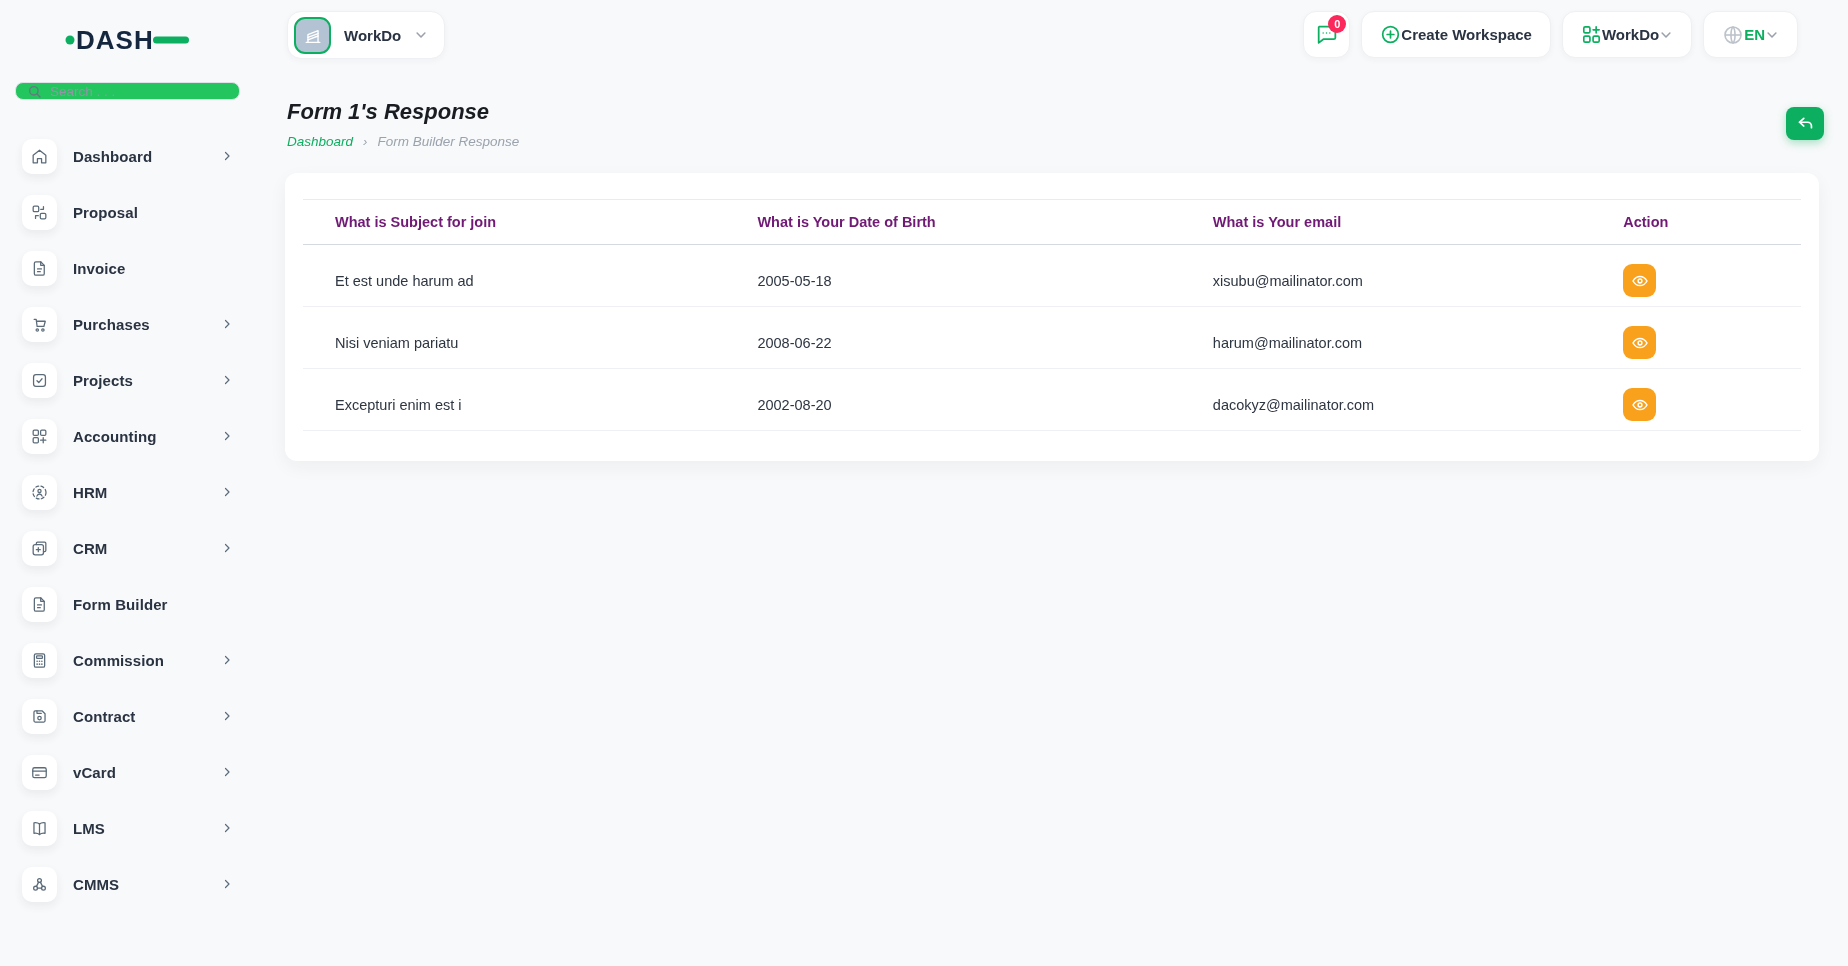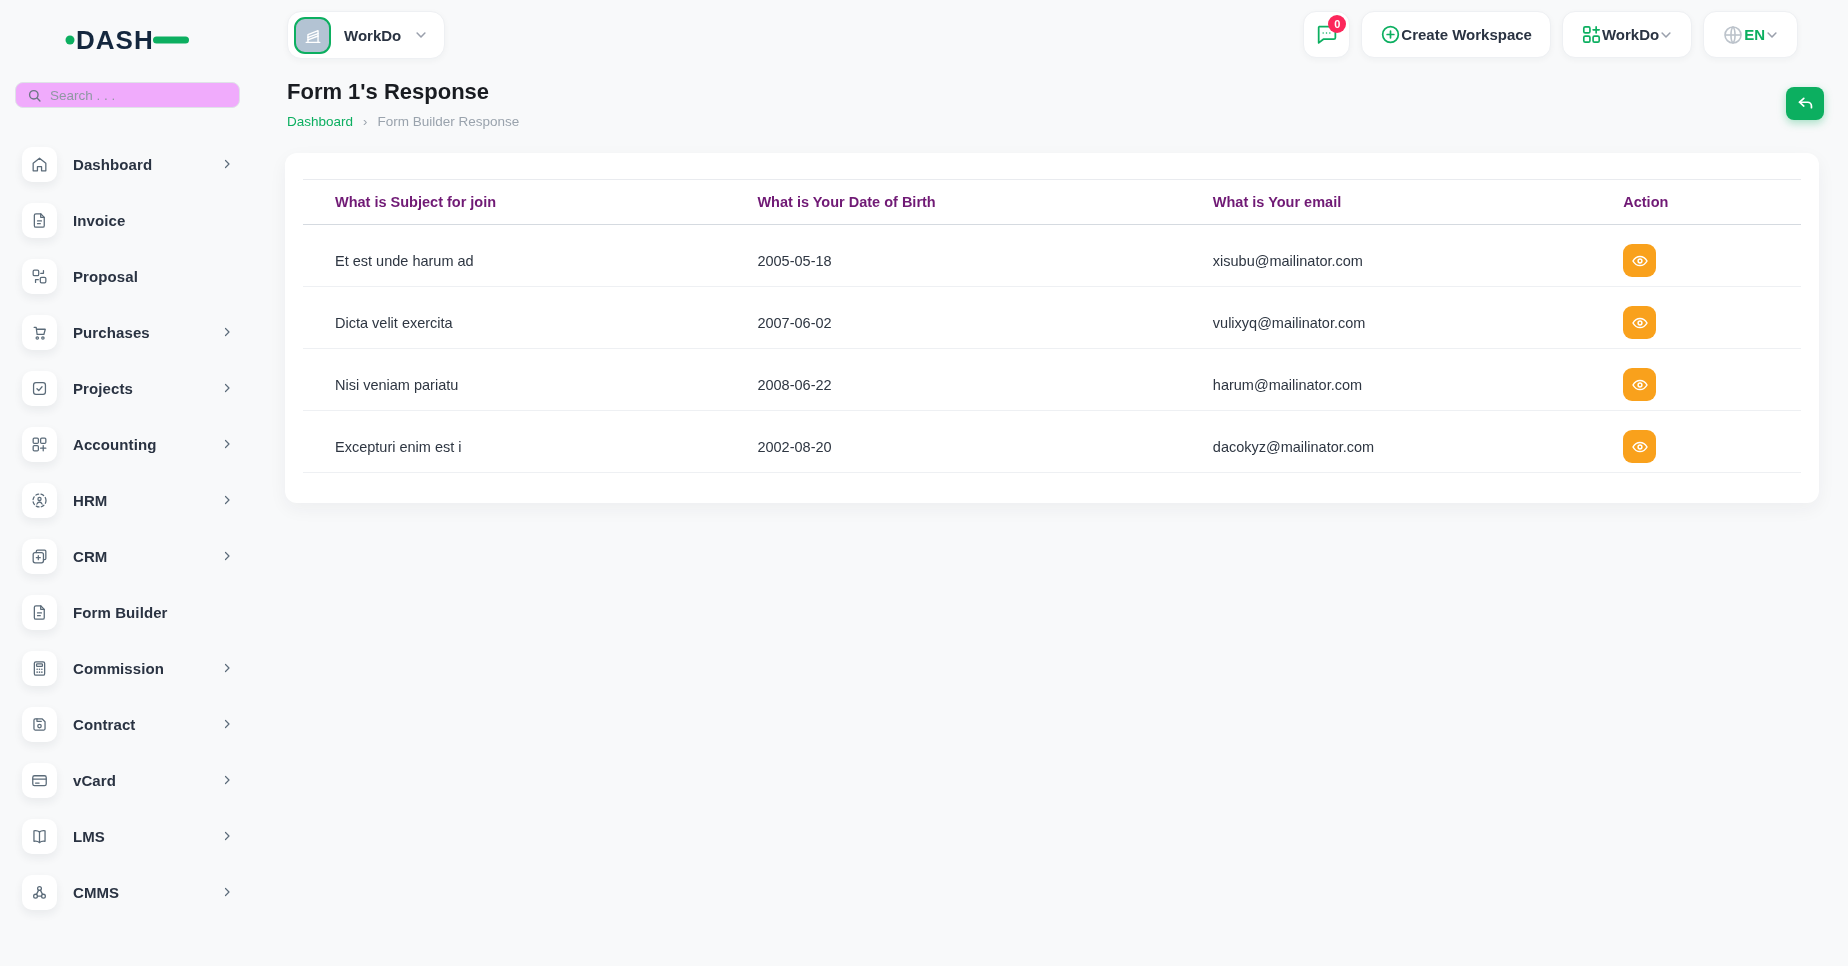--- a/index.html
+++ b/index.html
@@ -12,21 +12,21 @@
     position:relative;
     --primary:#0CAF60;
     --orange:#F9A11C;
     --badge:#FC275B;
   }
 
   
   .sidebar { position:absolute; left:0; top:0; width:255px; height:966px; background:#f8f9fa; z-index:5; }
   .logo-row { height:36px; margin-top:22px; display:flex; align-items:center; justify-content:center; }
   .search-wrap {
-    margin:24px 15px 0 15px; height:26px; background:#f0abfc;
+    margin:24px 15px 0 15px; height:18px; background:#22c55e;
     border:1px solid #dfe3e8; border-radius:8px;
     display:flex; align-items:center; gap:8px; padding:0 11px;
   }
   .search-wrap svg { flex:0 0 auto; }
   .search-wrap input {
     border:none; outline:none; background:transparent; width:100%;
     font-family:"Liberation Sans", sans-serif; font-size:13.5px; color:#3a4450;
   }
   .search-wrap input::placeholder { color:#8f98a3; }
   .menu { margin-top:28px; }
@@ -70,21 +70,21 @@
     display:flex; align-items:center; justify-content:center; padding:0 4px;
   }
   .pill-btn {
     height:47px; background:#fff; border:1px solid #eef0f3; border-radius:13px;
     display:flex; align-items:center; gap:0; padding:0 18px; cursor:pointer;
     font-size:15px; font-weight:600; color:#2a3342;
     box-shadow:0 2px 6px rgba(30,42,60,.04);
   }
   .pill-btn .lang { color:var(--primary); font-weight:700; }
 
-  .page-head { margin:20px 33px 0 32px; position:relative; }
+  .page-head { margin:40px 33px 0 32px; position:relative;font-style:italic; }
   .page-title { font-size:22px; font-weight:700; color:#191c21; }
   .breadcrumb { margin-top:9px; display:flex; align-items:center; gap:10px; font-size:13.5px; }
   .breadcrumb .bc-link { color:var(--primary); cursor:pointer; text-decoration:none; }
   .breadcrumb .bc-sep { color:#9aa3ad; font-size:13px; }
   .breadcrumb .bc-current { color:#9aa3ad; }
   .back-btn {
     position:absolute; right:-9px; top:8px; width:38px; height:33px;
     background:var(--primary); border:none; border-radius:8px; cursor:pointer;
     display:flex; align-items:center; justify-content:center;
     box-shadow:0 3px 8px rgba(12,175,96,.35);
@@ -151,46 +151,46 @@
             <path d="M9 5l7 7-7 7"></path>
           </svg>
         </span>
       </div>
 
 
       <div class="menu-item">
         <span class="icon-box">
           <span class="mi">
             <svg width="19" height="19" viewBox="0 0 24 24" fill="none" stroke="currentColor" stroke-width="1.6" stroke-linecap="round" stroke-linejoin="round">
-              <path d="M7.5 3.5h6L18 8v10.5a2 2 0 0 1-2 2H7.5a2 2 0 0 1-2-2v-13a2 2 0 0 1 2-2z"></path>
-              <path d="M13.5 3.5V8H18"></path>
-              <path d="M9.5 12.5h5M9.5 16h3.5"></path>
-            </svg>
-          </span>
-        </span>
-        <span class="menu-label">Invoice</span>
-        <span class="chev" style="visibility: hidden;">
-          <svg width="12" height="12" viewBox="0 0 24 24" fill="none" stroke="currentColor" stroke-width="2.4" stroke-linecap="round" stroke-linejoin="round">
-            <path d="M9 5l7 7-7 7"></path>
-          </svg>
-        </span>
-      </div>
-
-      <div class="menu-item">
-        <span class="icon-box">
-          <span class="mi">
-            <svg width="19" height="19" viewBox="0 0 24 24" fill="none" stroke="currentColor" stroke-width="1.6" stroke-linecap="round" stroke-linejoin="round">
               <rect x="4" y="4" width="7" height="7" rx="1.6"></rect>
               <rect x="13" y="13" width="7" height="7" rx="1.6"></rect>
               <path d="M17 4.5v3.5h-3.5"></path>
               <path d="M7 19.5V16h3.5"></path>
             </svg>
           </span>
         </span>
         <span class="menu-label">Proposal</span>
+        <span class="chev" style="visibility: hidden;">
+          <svg width="12" height="12" viewBox="0 0 24 24" fill="none" stroke="currentColor" stroke-width="2.4" stroke-linecap="round" stroke-linejoin="round">
+            <path d="M9 5l7 7-7 7"></path>
+          </svg>
+        </span>
+      </div>
+
+      <div class="menu-item">
+        <span class="icon-box">
+          <span class="mi">
+            <svg width="19" height="19" viewBox="0 0 24 24" fill="none" stroke="currentColor" stroke-width="1.6" stroke-linecap="round" stroke-linejoin="round">
+              <path d="M7.5 3.5h6L18 8v10.5a2 2 0 0 1-2 2H7.5a2 2 0 0 1-2-2v-13a2 2 0 0 1 2-2z"></path>
+              <path d="M13.5 3.5V8H18"></path>
+              <path d="M9.5 12.5h5M9.5 16h3.5"></path>
+            </svg>
+          </span>
+        </span>
+        <span class="menu-label">Invoice</span>
         <span class="chev" style="visibility: hidden;">
           <svg width="12" height="12" viewBox="0 0 24 24" fill="none" stroke="currentColor" stroke-width="2.4" stroke-linecap="round" stroke-linejoin="round">
             <path d="M9 5l7 7-7 7"></path>
           </svg>
         </span>
       </div>
 
       <div class="menu-item">
         <span class="icon-box">
           <span class="mi">
@@ -496,33 +496,20 @@
             <td>
               <button class="eye-btn">
                 <svg width="18" height="18" viewBox="0 0 18 18" fill="none" stroke="#ffffff" stroke-width="1.5">
                   <path d="M2 9s2.6-4.6 7-4.6S16 9 16 9s-2.6 4.6-7 4.6S2 9 2 9z"></path>
                   <circle cx="9" cy="9" r="1.9"></circle>
                 </svg>
               </button>
             </td>
           </tr>
 
-          <tr>
-            <td>Dicta velit exercita</td>
-            <td>2007-06-02</td>
-            <td>vulixyq@mailinator.com</td>
-            <td>
-              <button class="eye-btn">
-                <svg width="18" height="18" viewBox="0 0 18 18" fill="none" stroke="#ffffff" stroke-width="1.5">
-                  <path d="M2 9s2.6-4.6 7-4.6S16 9 16 9s-2.6 4.6-7 4.6S2 9 2 9z"></path>
-                  <circle cx="9" cy="9" r="1.9"></circle>
-                </svg>
-              </button>
-            </td>
-          </tr>
 
           <tr>
             <td>Nisi veniam pariatu</td>
             <td>2008-06-22</td>
             <td>harum@mailinator.com</td>
             <td>
               <button class="eye-btn">
                 <svg width="18" height="18" viewBox="0 0 18 18" fill="none" stroke="#ffffff" stroke-width="1.5">
                   <path d="M2 9s2.6-4.6 7-4.6S16 9 16 9s-2.6 4.6-7 4.6S2 9 2 9z"></path>
                   <circle cx="9" cy="9" r="1.9"></circle>

